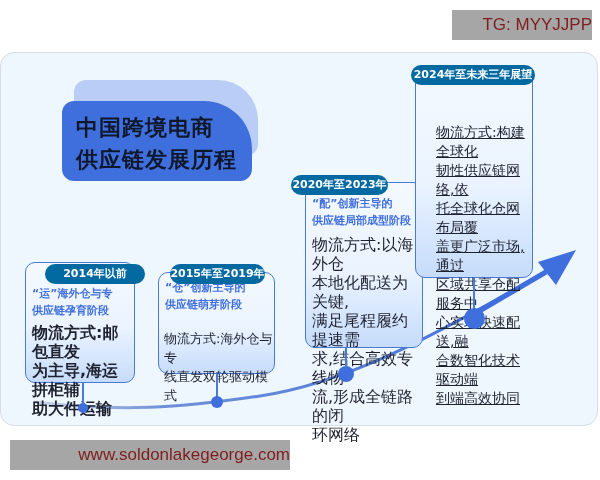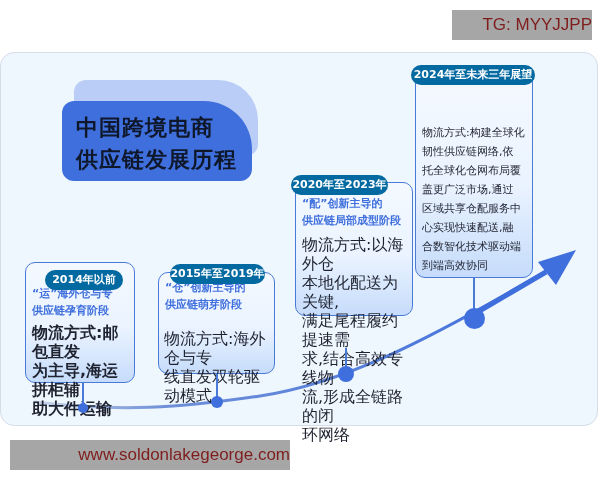--- a/index.html
+++ b/index.html
@@ -56,60 +56,60 @@
   <div class="subtitle" style="left:6px; top:22px;">
     <div>“运”海外仓与专</div>
     <div>供应链孕育阶段</div>
   </div>
   <div class="body-text" style="left:6px; top:60px;font-weight:bold;">
     <div>物流方式:邮包直发</div>
     <div>为主导,海运拼柜辅</div>
     <div>助大件运输</div>
   </div>
 </div>
-<div class="pill" style="left:45px; top:270px; width:78px;">2014年以前</div>
+<div class="pill" style="left:45px; top:264px; width:100px;">2014年以前</div>
 <div class="stem" style="left:82px; top:383px; height:22px;"></div>
 <div class="dot" style="left:78px; top:403px; width:10px; height:10px;"></div>
 
 <div class="card" style="left:158px; top:272px; width:117px; height:102px;">
   <div class="subtitle" style="left:6px; top:6px;">
     <div>“仓”创新主导的</div>
     <div>供应链萌芽阶段</div>
   </div>
-  <div class="body-text" style="left:5px; top:56px; font-size:16px;">
+  <div class="body-text" style="left:5px; top:56px; font-size:13px;">
     <div>物流方式:海外仓与专</div>
     <div>线直发双轮驱动模式</div>
   </div>
 </div>
 <div class="pill" style="left:170px; top:264px; width:95px;">2015年至2019年</div>
 <div class="stem" style="left:216px; top:374px; height:24px;"></div>
 <div class="dot" style="left:211px; top:396px; width:12px; height:12px;"></div>
 
-<div class="card" style="left:295px; top:182px; width:118px; height:134px;">
+<div class="card" style="left:305px; top:182px; width:118px; height:166px;">
   <div class="subtitle" style="left:6px; top:12px;">
     <div>“配”创新主导的</div>
     <div>供应链局部成型阶段</div>
   </div>
   <div class="body-text" style="left:6px; top:52px;">
     <div>物流方式:以海外仓</div>
     <div>本地化配送为关键,</div>
     <div>满足尾程履约提速需</div>
     <div>求,结合高效专线物</div>
     <div>流,形成全链路的闭</div>
     <div>环网络</div>
   </div>
 </div>
 <div class="pill" style="left:291px; top:175px; width:97px;">2020年至2023年</div>
 <div class="stem" style="left:345px; top:348px; height:20px;"></div>
 <div class="dot" style="left:338px; top:366px; width:16px; height:16px;"></div>
 
 <div class="card" style="left:415px; top:72px; width:118px; height:206px;">
   <div class="subtitle" style="left:6px; top:12px;">
   </div>
-  <div class="body-text" style="left:6px; top:50px; font-size:11px;">
+  <div class="body-text" style="left:20px; top:50px; font-size:14px;text-decoration:underline;">
     <div>物流方式:构建全球化</div>
     <div>韧性供应链网络,依</div>
     <div>托全球化仓网布局覆</div>
     <div>盖更广泛市场,通过</div>
     <div>区域共享仓配服务中</div>
     <div>心实现快速配送,融</div>
     <div>合数智化技术驱动端</div>
     <div>到端高效协同</div>
   </div>
 </div>

